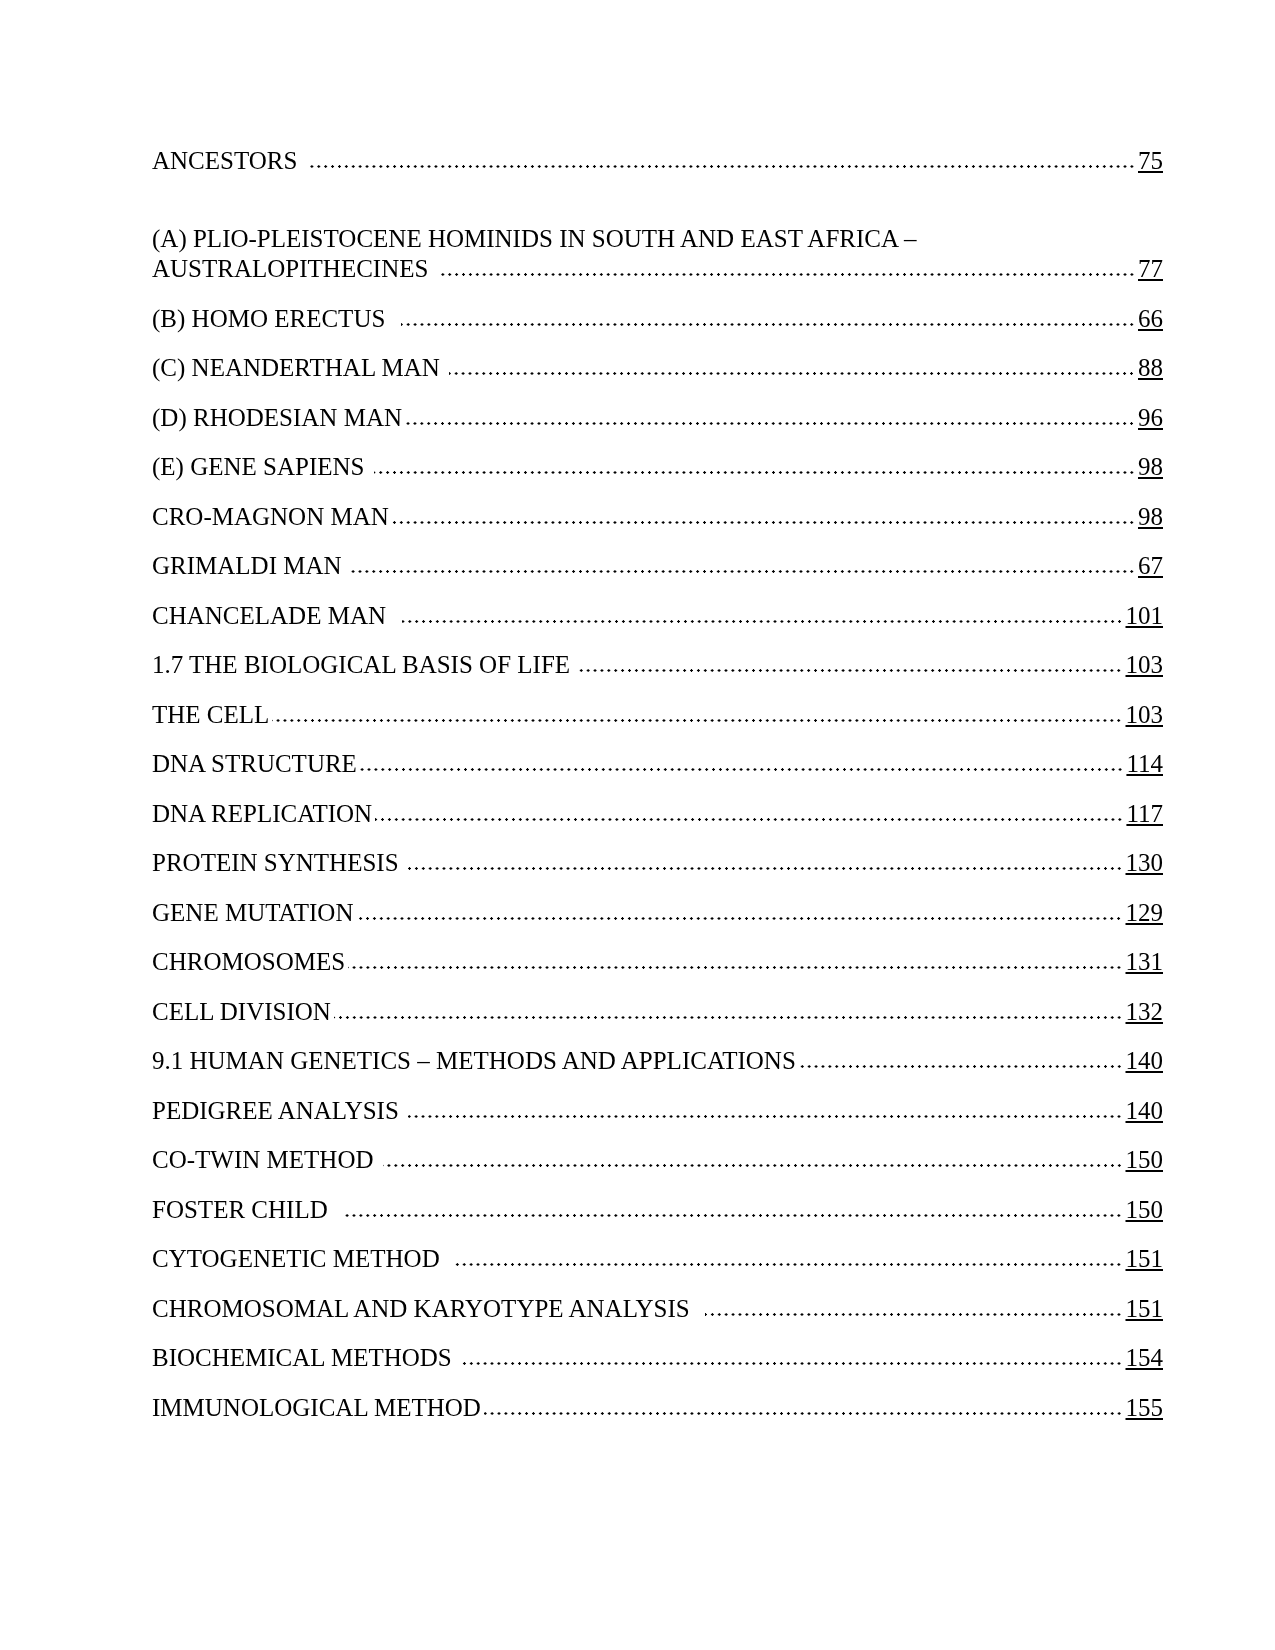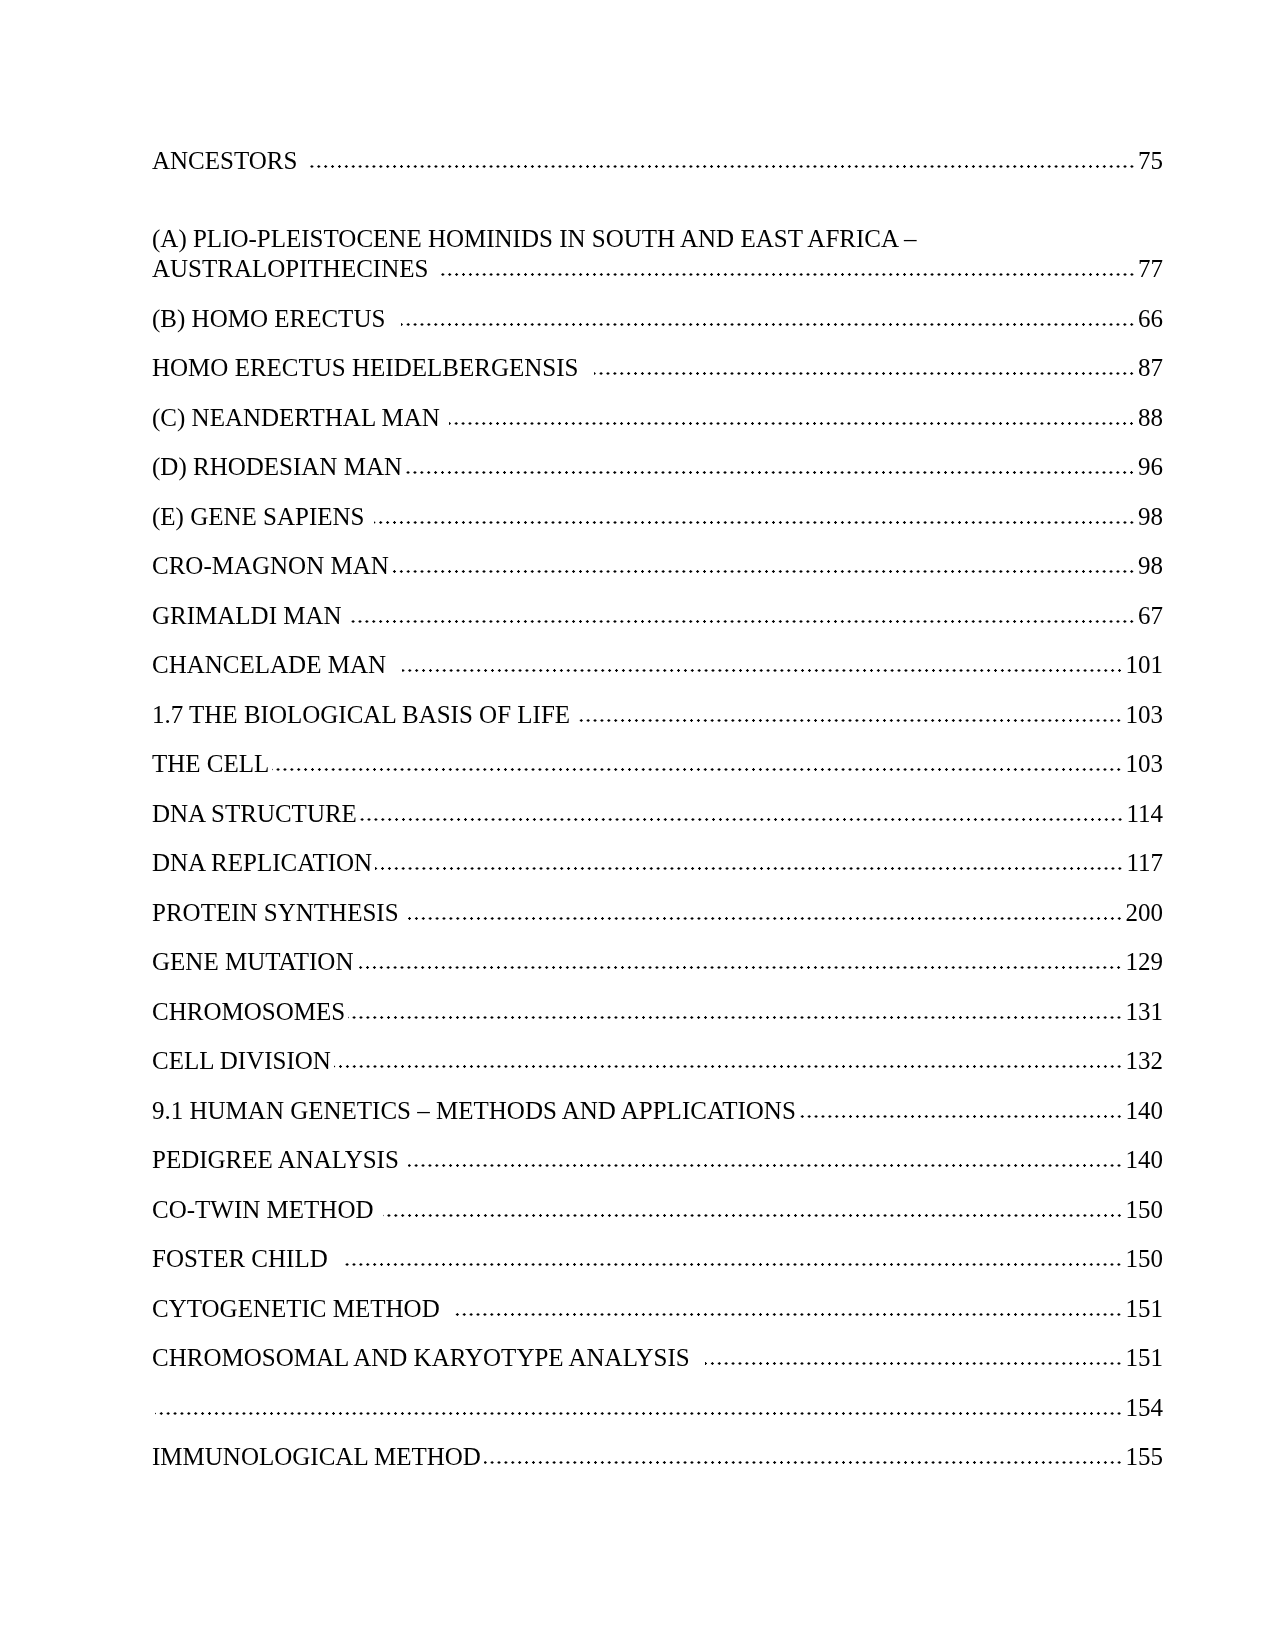--- a/index.html
+++ b/index.html
@@ -53,20 +53,21 @@
     bottom: 8px;
     height: 3px;
     background-image: radial-gradient(circle, #000000 1.02px, rgba(0,0,0,0) 1.45px);
     background-size: 6.9px 3px;
     background-repeat: repeat-x;
     background-position: right center;
   }
   .toc-page {
     flex: 0 0 auto;
     white-space: pre;
+    text-decoration: underline;
   }
 </style>
 </head>
 <body>
 
 <div class="page">
   <div class="toc">
       <div class="toc-entry">
         <div class="toc-main">
           <span class="toc-label">ANCESTORS </span>
@@ -84,27 +85,20 @@
       </div>
       <div class="toc-entry">
         <div class="toc-main">
           <span class="toc-label">(B) HOMO ERECTUS  </span>
           <span class="toc-leader"></span>
           <span class="toc-page">66</span>
         </div>
       </div>
       <div class="toc-entry">
         <div class="toc-main">
-          <span class="toc-label">HOMO ERECTUS HEIDELBERGENSIS  </span>
-          <span class="toc-leader"></span>
-          <span class="toc-page">87</span>
-        </div>
-      </div>
-      <div class="toc-entry">
-        <div class="toc-main">
           <span class="toc-label">(C) NEANDERTHAL MAN </span>
           <span class="toc-leader"></span>
           <span class="toc-page">88</span>
         </div>
       </div>
       <div class="toc-entry">
         <div class="toc-main">
           <span class="toc-label">(D) RHODESIAN MAN</span>
           <span class="toc-leader"></span>
           <span class="toc-page">96</span>
@@ -163,21 +157,21 @@
         <div class="toc-main">
           <span class="toc-label">DNA REPLICATION</span>
           <span class="toc-leader"></span>
           <span class="toc-page">117</span>
         </div>
       </div>
       <div class="toc-entry">
         <div class="toc-main">
           <span class="toc-label">PROTEIN SYNTHESIS </span>
           <span class="toc-leader"></span>
-          <span class="toc-page">200</span>
+          <span class="toc-page">130</span>
         </div>
       </div>
       <div class="toc-entry">
         <div class="toc-main">
           <span class="toc-label">GENE MUTATION</span>
           <span class="toc-leader"></span>
           <span class="toc-page">129</span>
         </div>
       </div>
       <div class="toc-entry">
@@ -231,20 +225,21 @@
       </div>
       <div class="toc-entry">
         <div class="toc-main">
           <span class="toc-label">CHROMOSOMAL AND KARYOTYPE ANALYSIS  </span>
           <span class="toc-leader"></span>
           <span class="toc-page">151</span>
         </div>
       </div>
       <div class="toc-entry">
         <div class="toc-main">
+          <span class="toc-label">BIOCHEMICAL METHODS </span>
           <span class="toc-leader"></span>
           <span class="toc-page">154</span>
         </div>
       </div>
       <div class="toc-entry">
         <div class="toc-main">
           <span class="toc-label">IMMUNOLOGICAL METHOD</span>
           <span class="toc-leader"></span>
           <span class="toc-page">155</span>
         </div>

